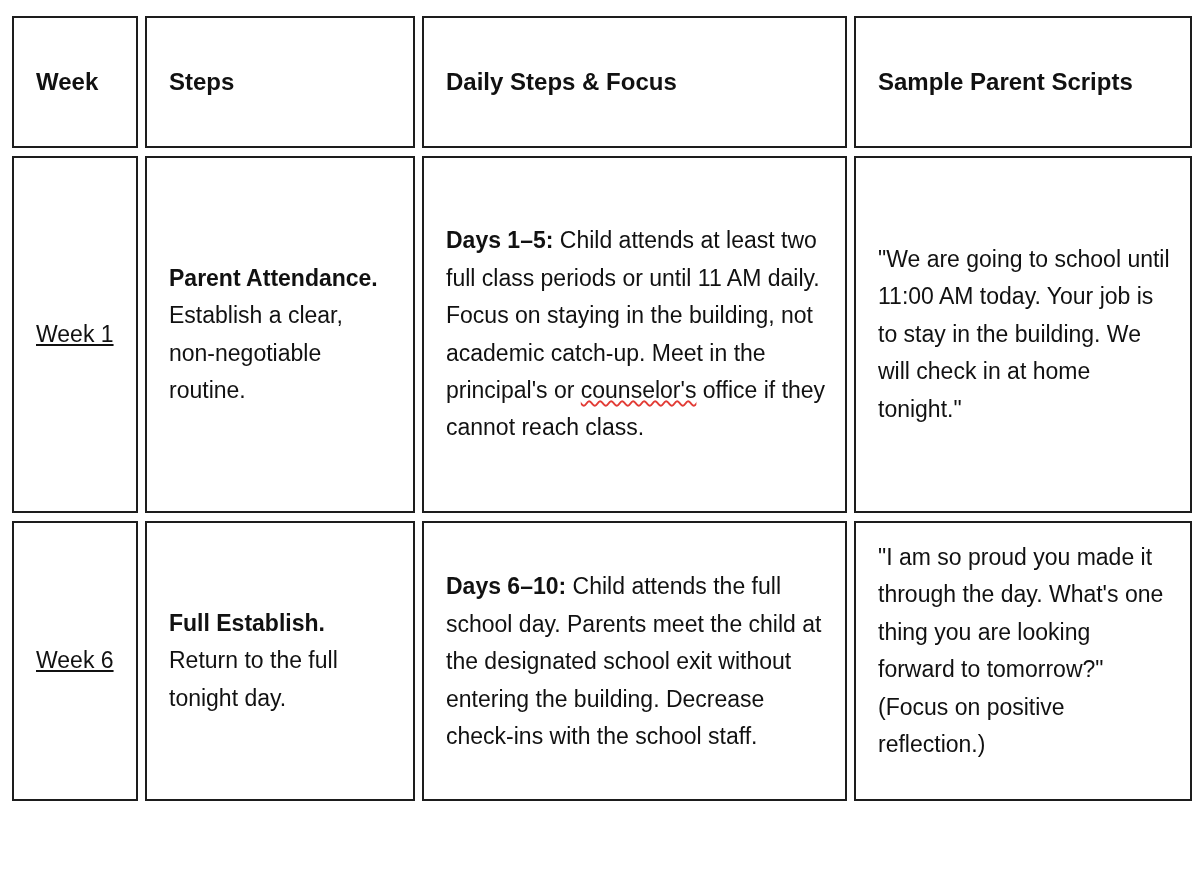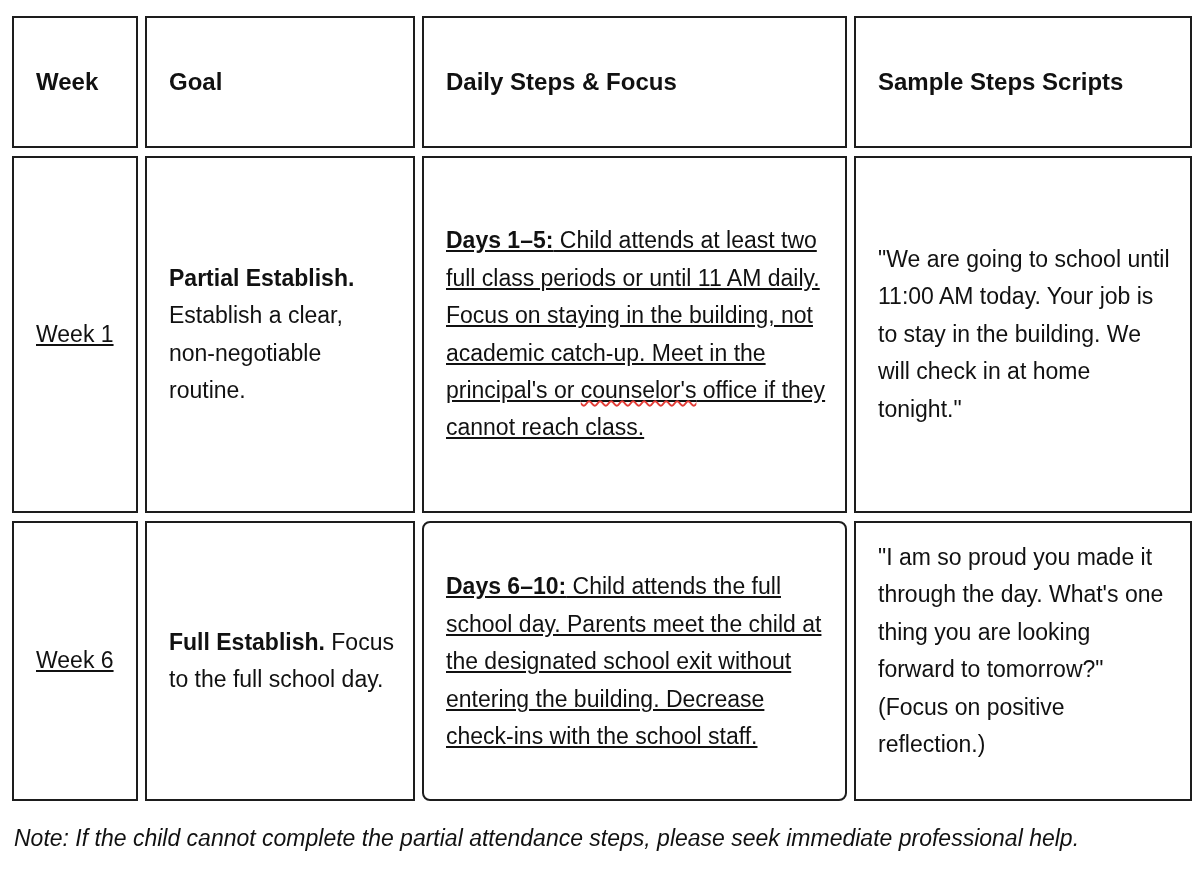--- a/index.html
+++ b/index.html
@@ -76,23 +76,22 @@
   td.cell-goal {
     padding-left: 22px;
     padding-right: 14px;
   }
 
   td.cell-steps {
     padding-left: 24px;
     padding-right: 14px;
     vertical-align: top;
     padding-top: 19px;
-    text-decoration: underline;
   }
-  tbody tr.row-2 td.cell-steps { padding-top: 16px; border-radius: 8px; }
+  tbody tr.row-2 td.cell-steps { padding-top: 16px; }
 
   td.cell-script {
     padding-left: 24px;
     padding-right: 12px;
   }
   tbody tr.row-2 td.cell-script {
     vertical-align: top;
     padding-top: 16px;
   }
 
@@ -123,36 +122,35 @@
   <table class="plan-table">
     <colgroup>
       <col class="c-week">
       <col class="c-goal">
       <col class="c-steps">
       <col class="c-script">
     </colgroup>
     <thead>
       <tr>
         <th>Week</th>
-        <th>Goal</th>
+        <th>Steps</th>
         <th>Daily Steps &amp; Focus</th>
-        <th>Sample Steps Scripts</th>
+        <th>Sample Parent Scripts</th>
       </tr>
     </thead>
     <tbody>
       <tr class="row-1">
         <td class="cell-week">Week 1</td>
-        <td class="cell-goal"><span class="lead">Partial Establish.</span><span> Establish a clear, non-negotiable routine.</span></td>
+        <td class="cell-goal"><span class="lead">Parent Attendance.</span><span> Establish a clear, non-negotiable routine.</span></td>
         <td class="cell-steps"><span class="lead">Days 1–5:</span><span> Child attends at least two full class periods or until 11 AM daily. Focus on staying in the building, not academic catch-up. Meet in the principal's or </span><span class="misspelled">counselor's</span><span> office if they cannot reach class.</span></td>
         <td class="cell-script">"We are going to school until 11:00 AM today. Your job is to stay in the building. We will check in at home tonight."</td>
       </tr>
       <tr class="row-2">
         <td class="cell-week">Week 6</td>
-        <td class="cell-goal"><span class="lead">Full Establish.</span><span> Focus to the full school day.</span></td>
+        <td class="cell-goal"><span class="lead">Full Establish.</span><span> Return to the full tonight day.</span></td>
         <td class="cell-steps"><span class="lead">Days 6–10:</span><span> Child attends the full school day. Parents meet the child at the designated school exit without entering the building. Decrease check-ins with the school staff.</span><span></span></td>
         <td class="cell-script">"I am so proud you made it through the day. What's one thing you are looking forward to tomorrow?" (Focus on positive reflection.)</td>
       </tr>
     </tbody>
   </table>
 
-  <p class="note">Note: If the child cannot complete the partial attendance steps, please seek immediate professional help.</p>
 
 </div>
 
 </body></html>

